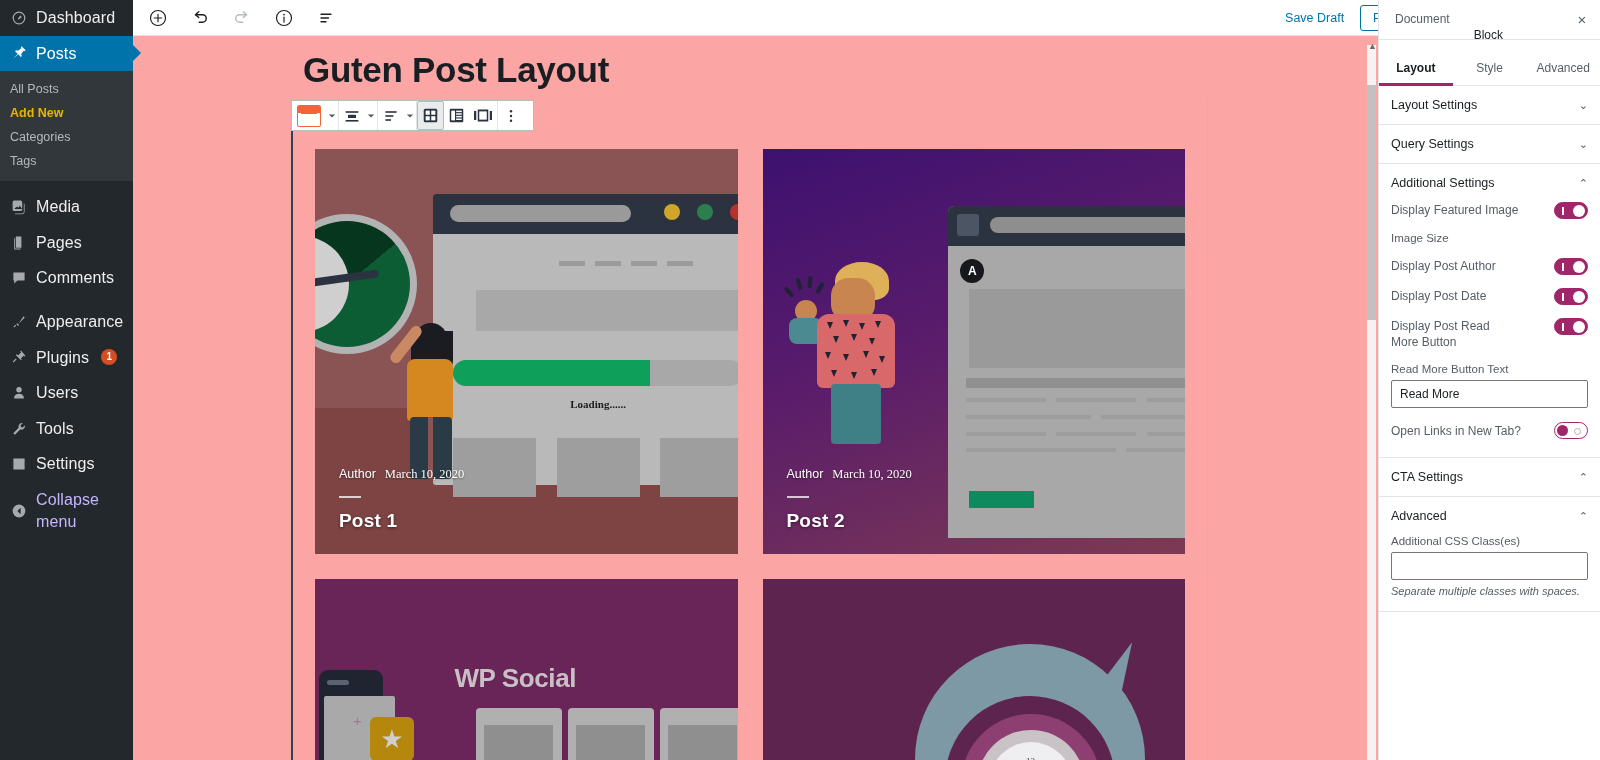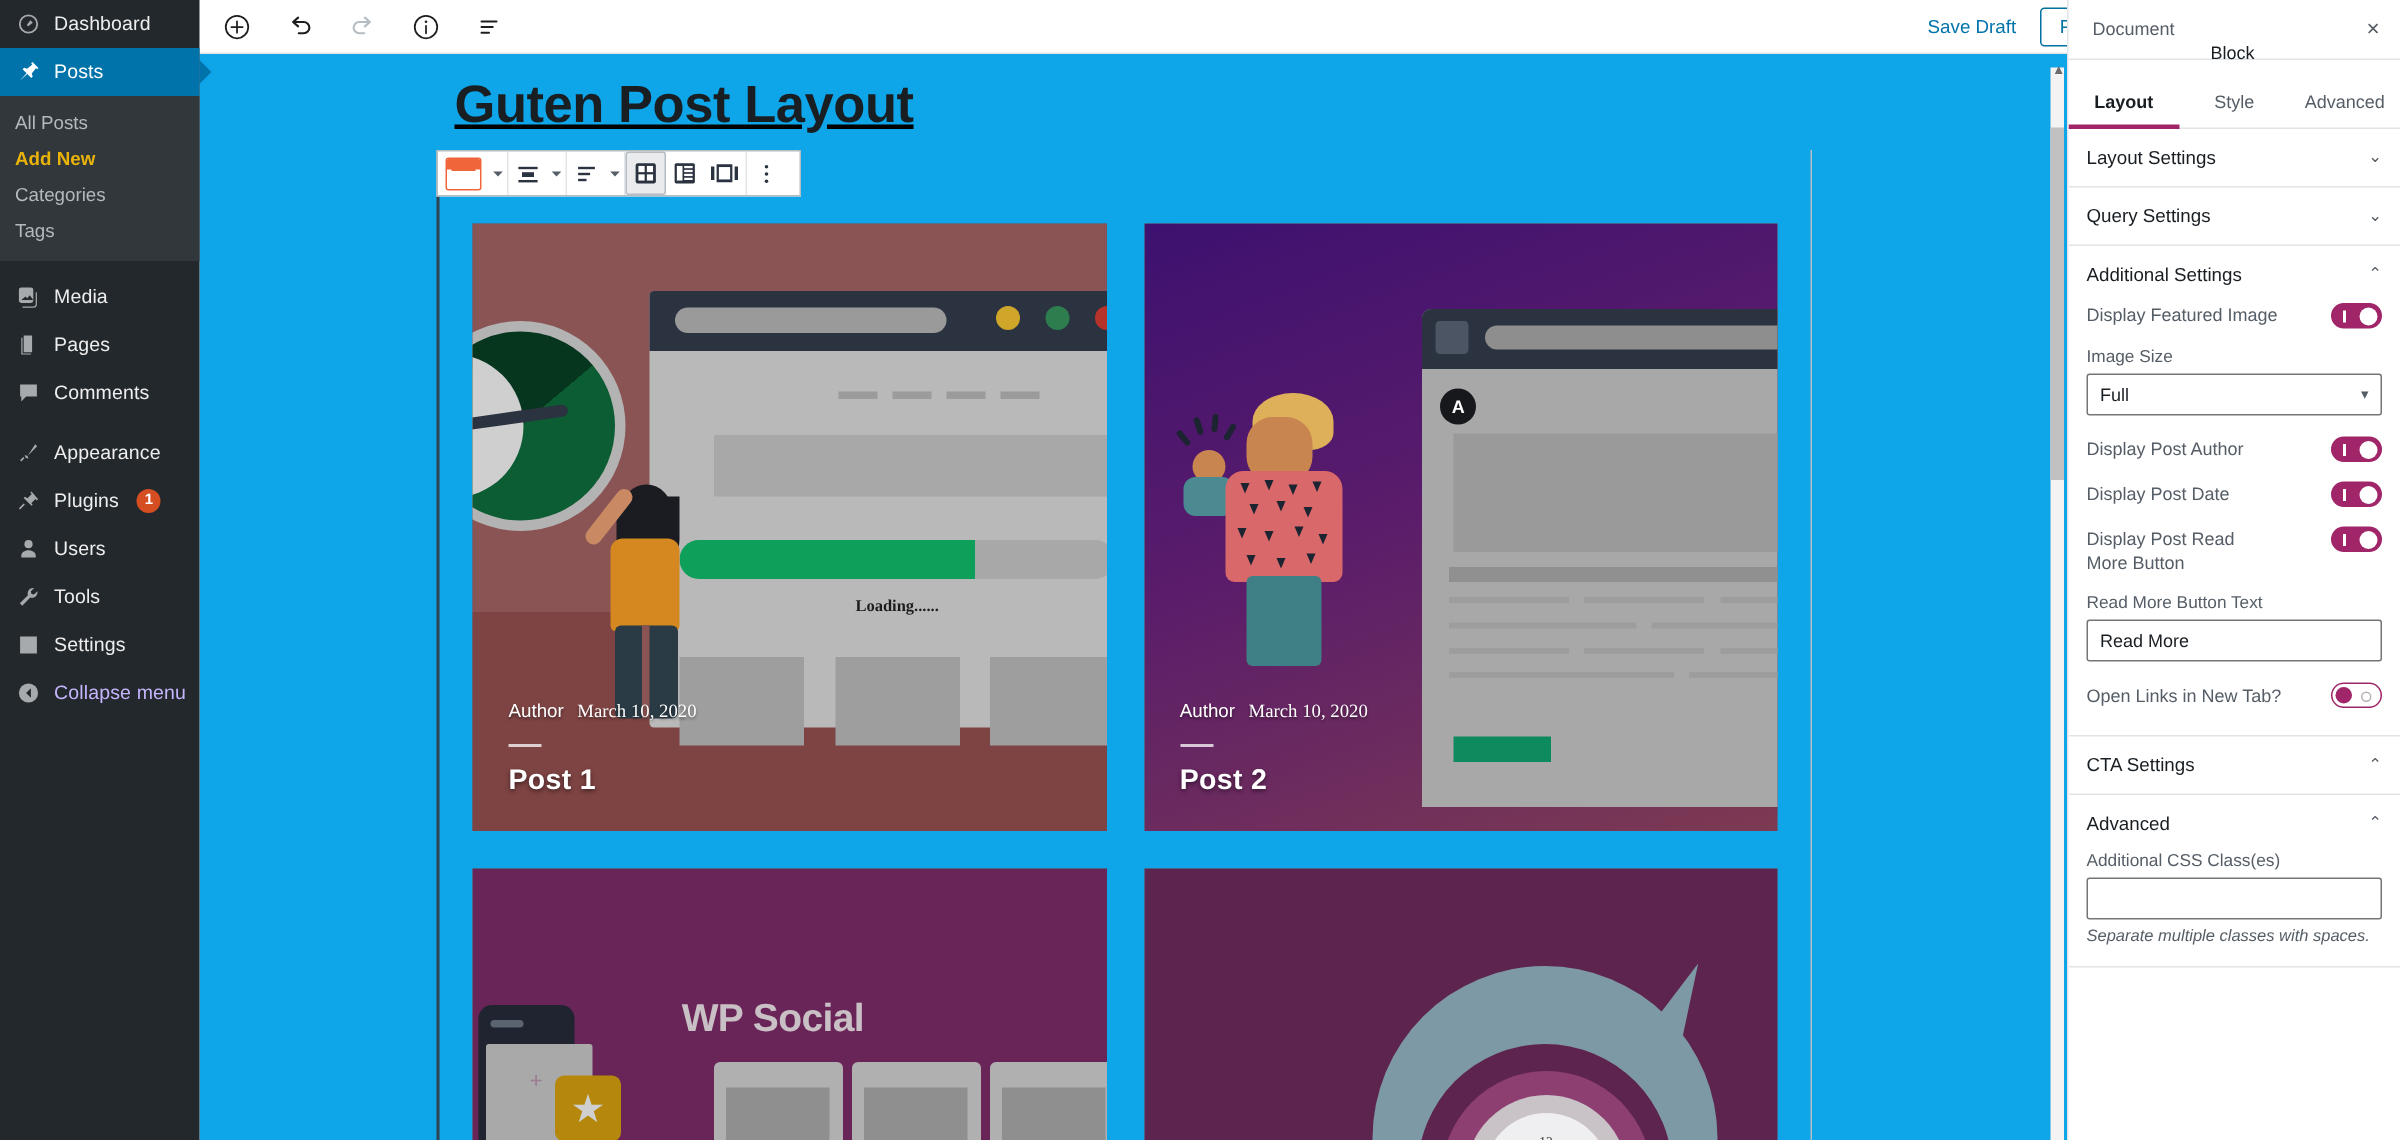--- a/index.html
+++ b/index.html
@@ -14,21 +14,21 @@
   #admin-sidebar {
     position: absolute; left: 0; top: 0; width: 133px; height: 760px;
     background: #23282d; color: #eee; font-size: 12.5px;
     z-index: 40;
   }
   .adm-item {
     display: flex; align-items: center; gap: 8px;
     padding: 7px 0 7px 10px; color: #eee; cursor: pointer;
     position: relative; line-height: 1.35;
   }
-  .adm-item .adm-label { font-size: 13px; letter-spacing: .1px;}
+  .adm-item .adm-label { font-size: 16px; letter-spacing: .1px;}
   .adm-ico { width: 18px; height: 18px; flex: 0 0 18px;
     display:flex; align-items:center; justify-content:center;
     color:#a7aaad; }
   .adm-ico svg { width: 16px; height: 16px; fill: currentColor; display:block;}
   .adm-item.current {
     background: #0073aa; color: #fff; font-weight: 400;
   }
   .adm-item.current .adm-ico { color: #fff; }
   .adm-item.current::after{
     content:""; position:absolute; right:-8px; top:50%;
@@ -88,21 +88,21 @@
   #settings-gear svg{width:17px;height:17px;fill:#fff;display:block;}
   #more-menu {
     width:24px;height:30px;display:flex;align-items:center;justify-content:center;
     cursor:pointer;color:#1e1e1e;
   }
   #more-menu svg{width:18px;height:18px;fill:currentColor;display:block;}
 
   
   #editor {
     position:absolute; left:133px; top:36px; right:222px; bottom:0;
-    background:#0ea5e9; overflow:hidden;text-decoration:underline;
+    background:#fca5a5; overflow:hidden;
   }
   #post-title {
     font-size: 35px; font-weight: bold; color:#191e23;
     padding: 14px 0 10px 170px; letter-spacing: -0.3px;
     font-family: "Liberation Sans", sans-serif;
   }
   #block-wrap {
     position:relative; margin-left: 158px; margin-right: 170px;
     border-left: 2px solid #2e4453; border-right:1px solid #b5bcc2;
     border-bottom:1px solid transparent;
@@ -831,24 +831,20 @@
       </div>
       <div class="rs-body">
 
         <div class="rs-row">
           <span class="rs-label">Display Featured Image</span>
           <span class="toggle on"></span>
         </div>
 
         <div style="margin-bottom:14px;">
           <div class="rs-sub">Image Size</div>
-          <div class="rs-select">
-            <span>Full</span>
-            <span class="chev">▾</span>
-          </div>
         </div>
 
         <div class="rs-row">
           <span class="rs-label">Display Post Author</span>
           <span class="toggle on"></span>
         </div>
 
         <div class="rs-row">
           <span class="rs-label">Display Post Date</span>
           <span class="toggle on"></span>

